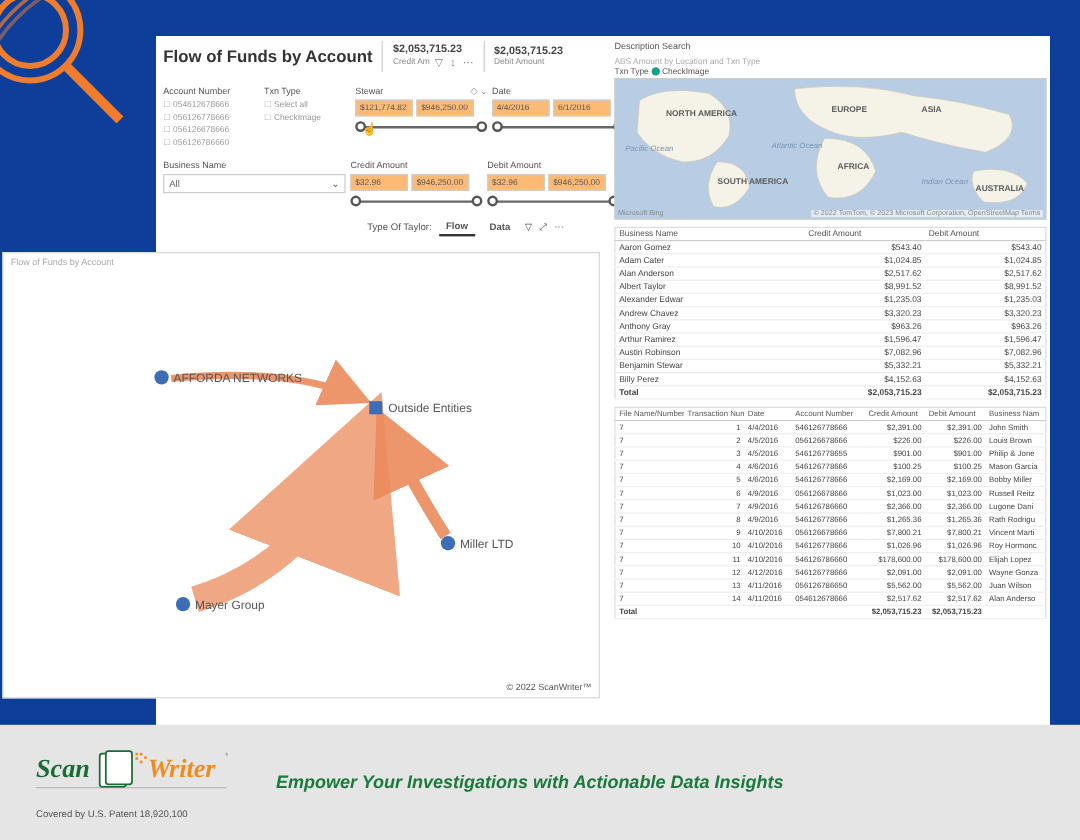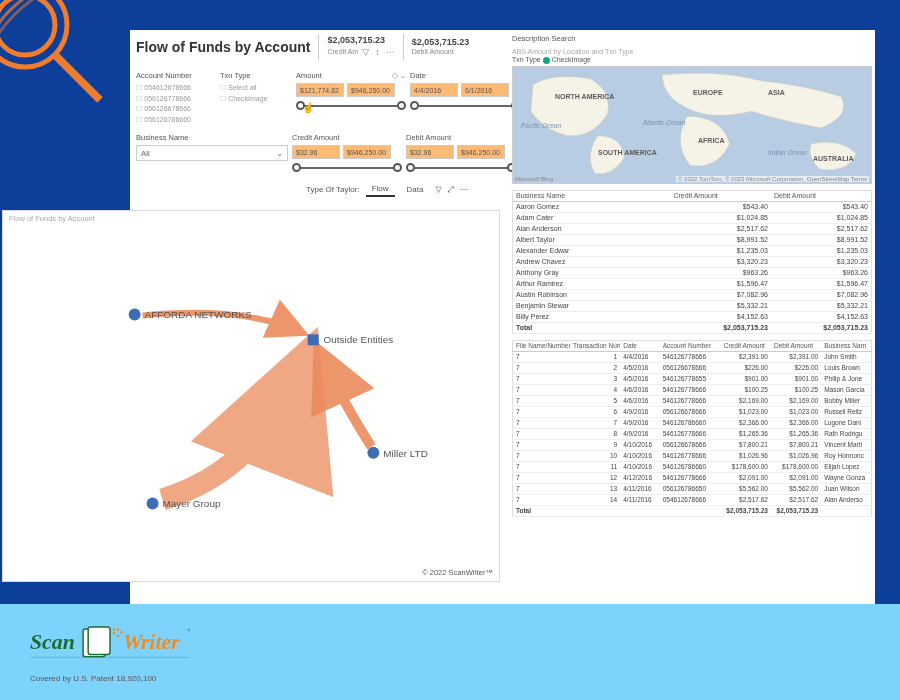--- a/index.html
+++ b/index.html
@@ -68,21 +68,21 @@
   }
   .dropdown {
     height: 16px; border: 1px solid #ccc; font-size: 8px; color: #666;
     display: flex; align-items: center; justify-content: space-between; padding: 0 4px;
   }
 
   .chart-type {
     margin-top: 8px; display: flex; align-items: center; gap: 6px;
     font-size: 8px; color: #555; padding-left: 170px;
   }
-  .chart-type .tab { padding: 2px 6px; border-bottom: 1px solid transparent; }
+  .chart-type .tab { padding: 2px 6px; border-bottom: 1px solid transparent; font-weight: bold; }
   .chart-type .tab.active { border-bottom: 2px solid #333; }
 
   .flowchart {
     position: absolute;
     left: -128px; top: 180px;
     width: 498px; height: 372px;
     border: 1px solid #d9d9d9;
     background: #fff;
   }
   .flowchart .caption { font-size: 7.5px; color: #aaa; padding: 3px 6px; }
@@ -124,21 +124,21 @@
   .table1 th, .table2 th { color: #555; font-weight: 500; text-align: left; border-bottom: 1px solid #ccc;}
   .table1 td.num, .table2 td.num { text-align: right; }
   .table1 tr.total td, .table2 tr.total td { font-weight: 700; border-top: 1px solid #bbb;}
 
   .table2 { table-layout: fixed; }
   .table2 th, .table2 td { font-size: 6.5px; }
 
   
   .footer {
     position: absolute; left: 0; right: 0; bottom: 0;
-    height: 96px; background: #7dd3fc;
+    height: 96px; background: #e5e5e5;
     display: flex; align-items: center; padding-left: 30px;
   }
   .brand { position: relative; width: 190px; }
   .brand svg { width: 160px; height: 52px; }
   .patent { font-size: 8px; color: #555; margin-top: -4px; }
   .tagline { font-size: 15px; font-weight: 600; font-style: italic; color: #1a7a3c; margin-left: 10px;}
 </style>
 </head>
 <body>
 
@@ -194,21 +194,21 @@
         <div class="field-label">
             <span>Txn Type</span>
           </div>
         <div class="checklist">
           <div>Select all</div>
           <div>CheckImage</div>
         </div>
       </div>
       <div class="field">
         <div class="field-label">
-            <span>Amount</span>
+            <span>Stewar</span>
           <span><span class="eraser">◇</span> <span class="chev">⌄</span></span>
         </div>
         <div class="range-box">
           <input value="$121,774.82" style="">
           <input value="$946,250.00" style="">
         </div>
         <div class="slider">
           <div class="track"></div>
             <div class="knob k1"></div>
             <div class="knob k2"></div>
@@ -603,13 +603,14 @@
           </g>
       </g>
       <text x="128" y="36" font-family="Georgia,serif" font-style="italic" font-size="30" font-weight="700">
         <tspan fill="#f08b1f">Writer</tspan>
       </text>
       <text x="216" y="14" font-size="8" fill="#555">™</text>
       <line x1="0" y1="48" x2="218" y2="48" stroke="#888" stroke-width=".7"></line>
     </svg>
     <div class="patent">Covered by U.S. Patent 18,920,100</div>
   </div>
+  <div class="tagline">Empower Your Investigations with Actionable Data Insights</div>
 </div>
 
 </body></html>

